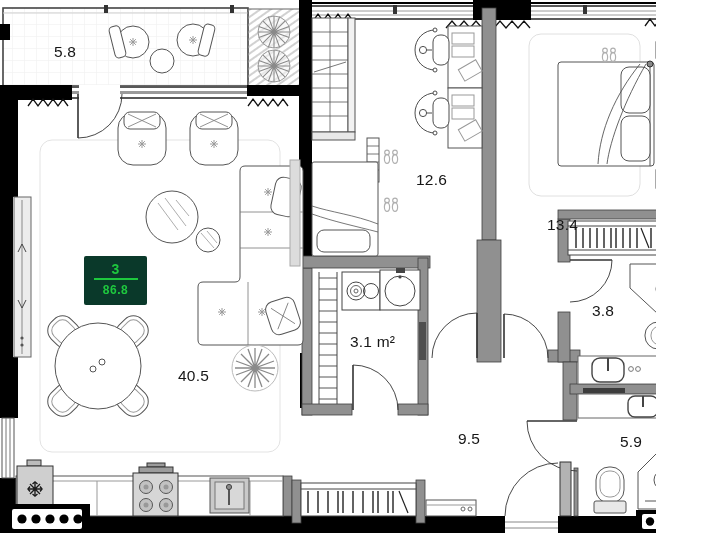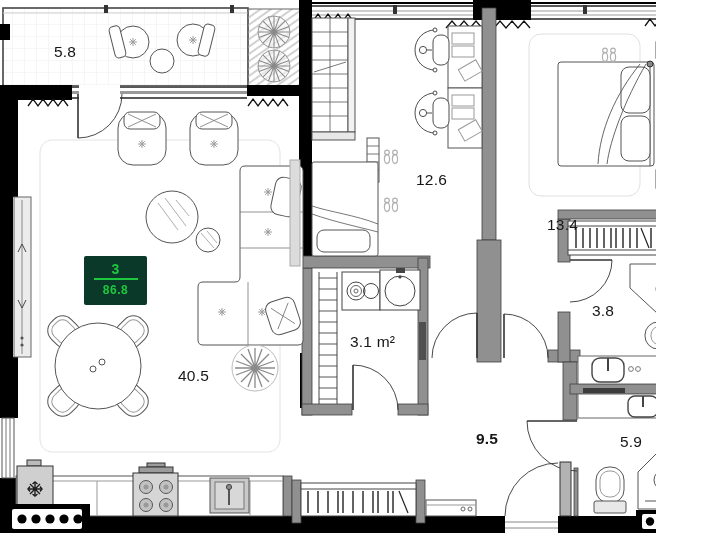--- a/index.html
+++ b/index.html
@@ -468,21 +468,21 @@
     <circle cx="691" cy="521.5" r="4.2" fill="#000"></circle>
   </g>
 </svg>
 
   <div class="lbl" style="left:54px;top:43px;">5.8</div>
   <div class="lbl" style="left:178px;top:367px;">40.5</div>
   <div class="lbl" style="left:416px;top:171px;">12.6</div>
   <div class="lbl" style="left:547px;top:171px;margin-top:45px;">13.4</div>
   <div class="lbl" style="left:592px;top:302px;">3.8</div>
   <div class="lbl" style="left:350px;top:333px;">3.1 m²</div>
-  <div class="lbl" style="left:476px;top:430px;font-weight:bold;">9.5</div>
+  <div class="lbl" style="left:458px;top:430px;">9.5</div>
   <div class="lbl" style="left:620px;top:433px;">5.9</div>
 
   <div class="badge" style="background: rgb(10, 57, 42); color: rgb(30, 200, 62);">
     <div class="num-top">3</div>
     <div class="rule" style="background: rgb(30, 200, 62);"></div>
     <div class="num-bot">86.8</div>
   </div>
 </div>
 
 </body></html>

